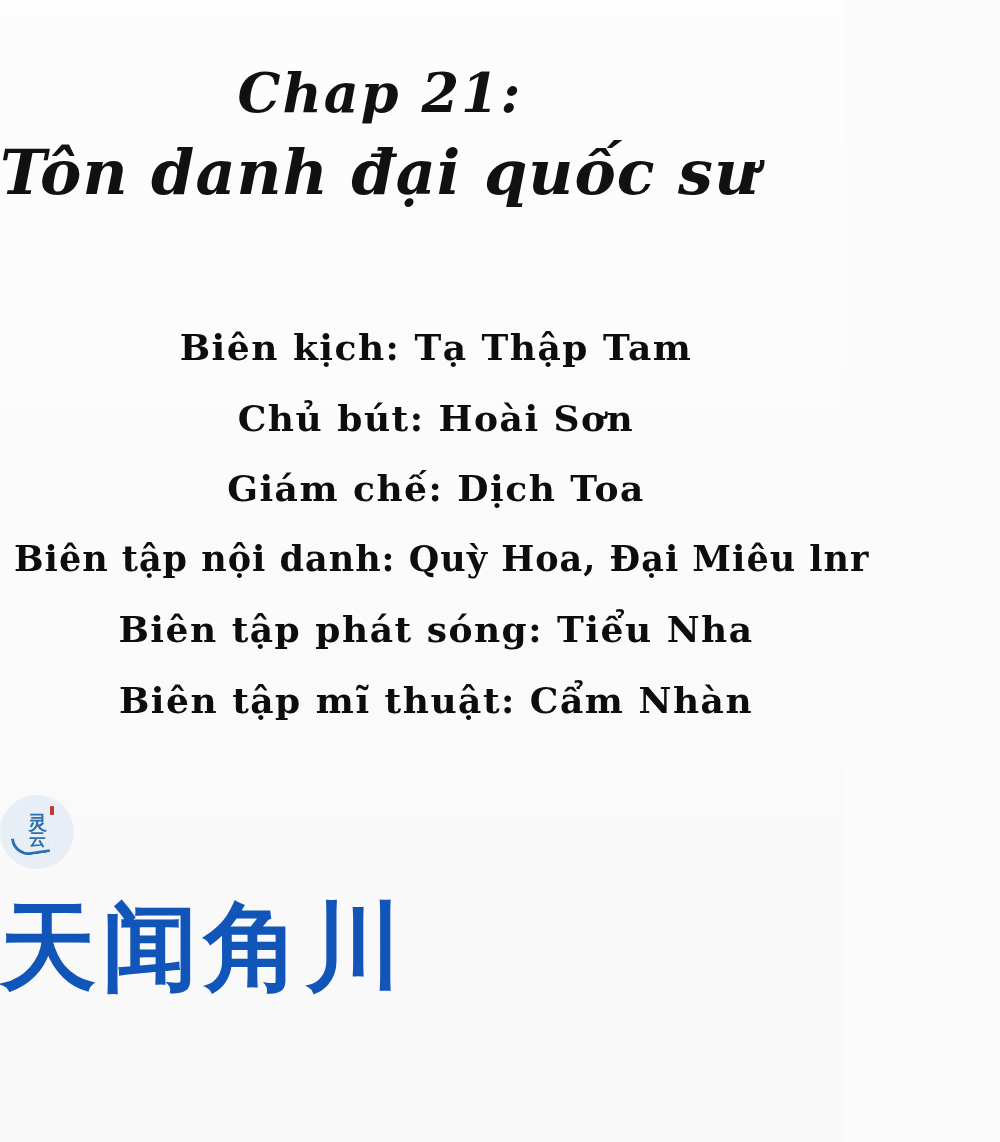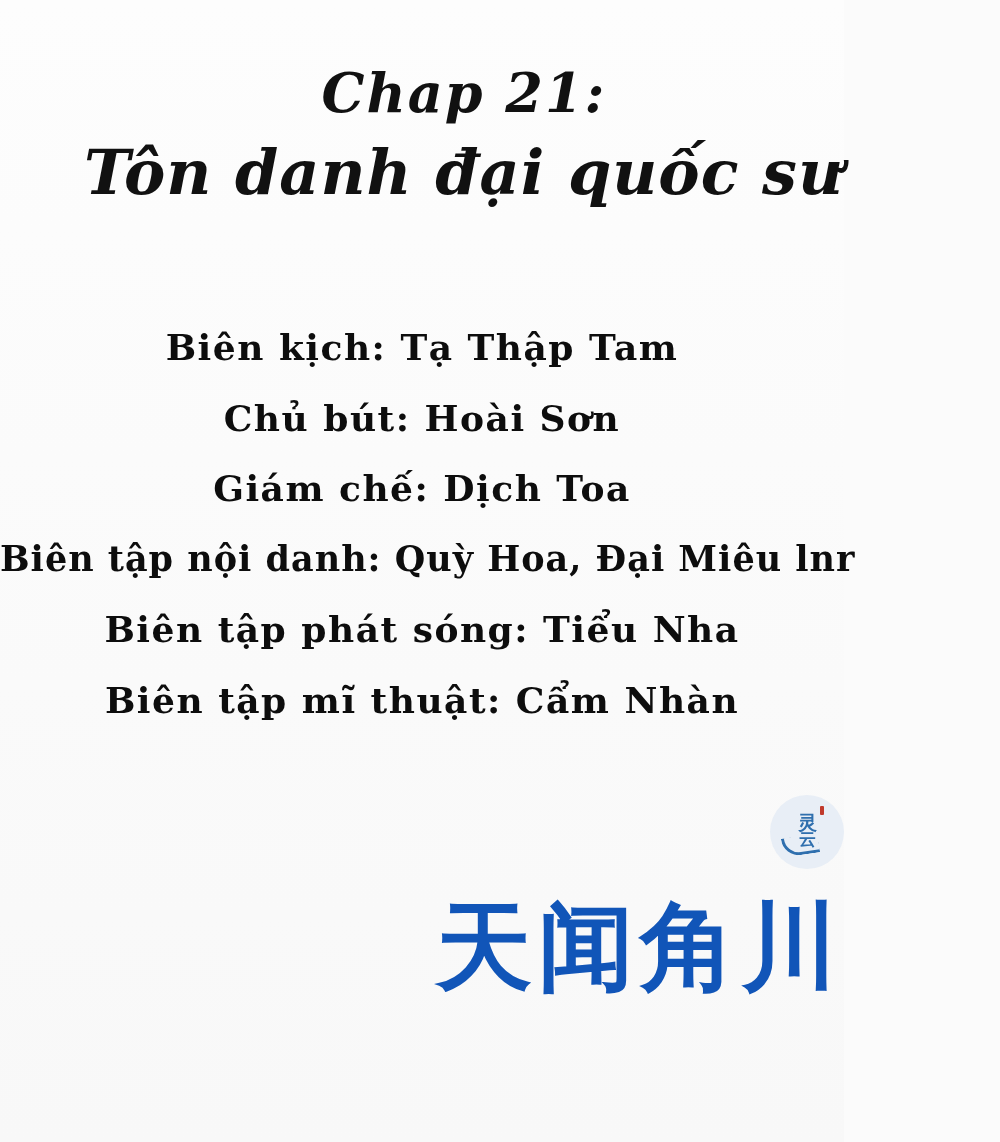--- a/index.html
+++ b/index.html
@@ -14,21 +14,21 @@
     overflow: hidden;
     position: relative;
   }
   .page {
     position: relative;
     width: 844px;
     height: 1142px;
     background: linear-gradient(180deg, #fdfdfd 0%, #fafafa 60%, #f8f8f8 100%);
     display: flex;
     flex-direction: column;
-    align-items: flex-end;
+    align-items: flex-start;
   }
 
   
   .title-block {
     margin-top: 62px;
     text-align: center;
     color: #111111;
     font-family: "DejaVu Serif", serif;
     font-style: italic;
     line-height: 1.18;
@@ -45,20 +45,21 @@
     margin-top: 10px;
   }
 
   
   .credits {
     margin-top: 120px;
     text-align: center;
     color: #0d0d0d;
     font-family: "DejaVu Serif", serif;
     width: 100%;
+    margin-left: 14px;
   }
   .credit-line {
     font-size: 36px;
     font-weight: 700;
     letter-spacing: 1.5px;
     line-height: 1.05;
     margin-bottom: 33px;
     white-space: nowrap;
   }
   .credit-line.wide {

